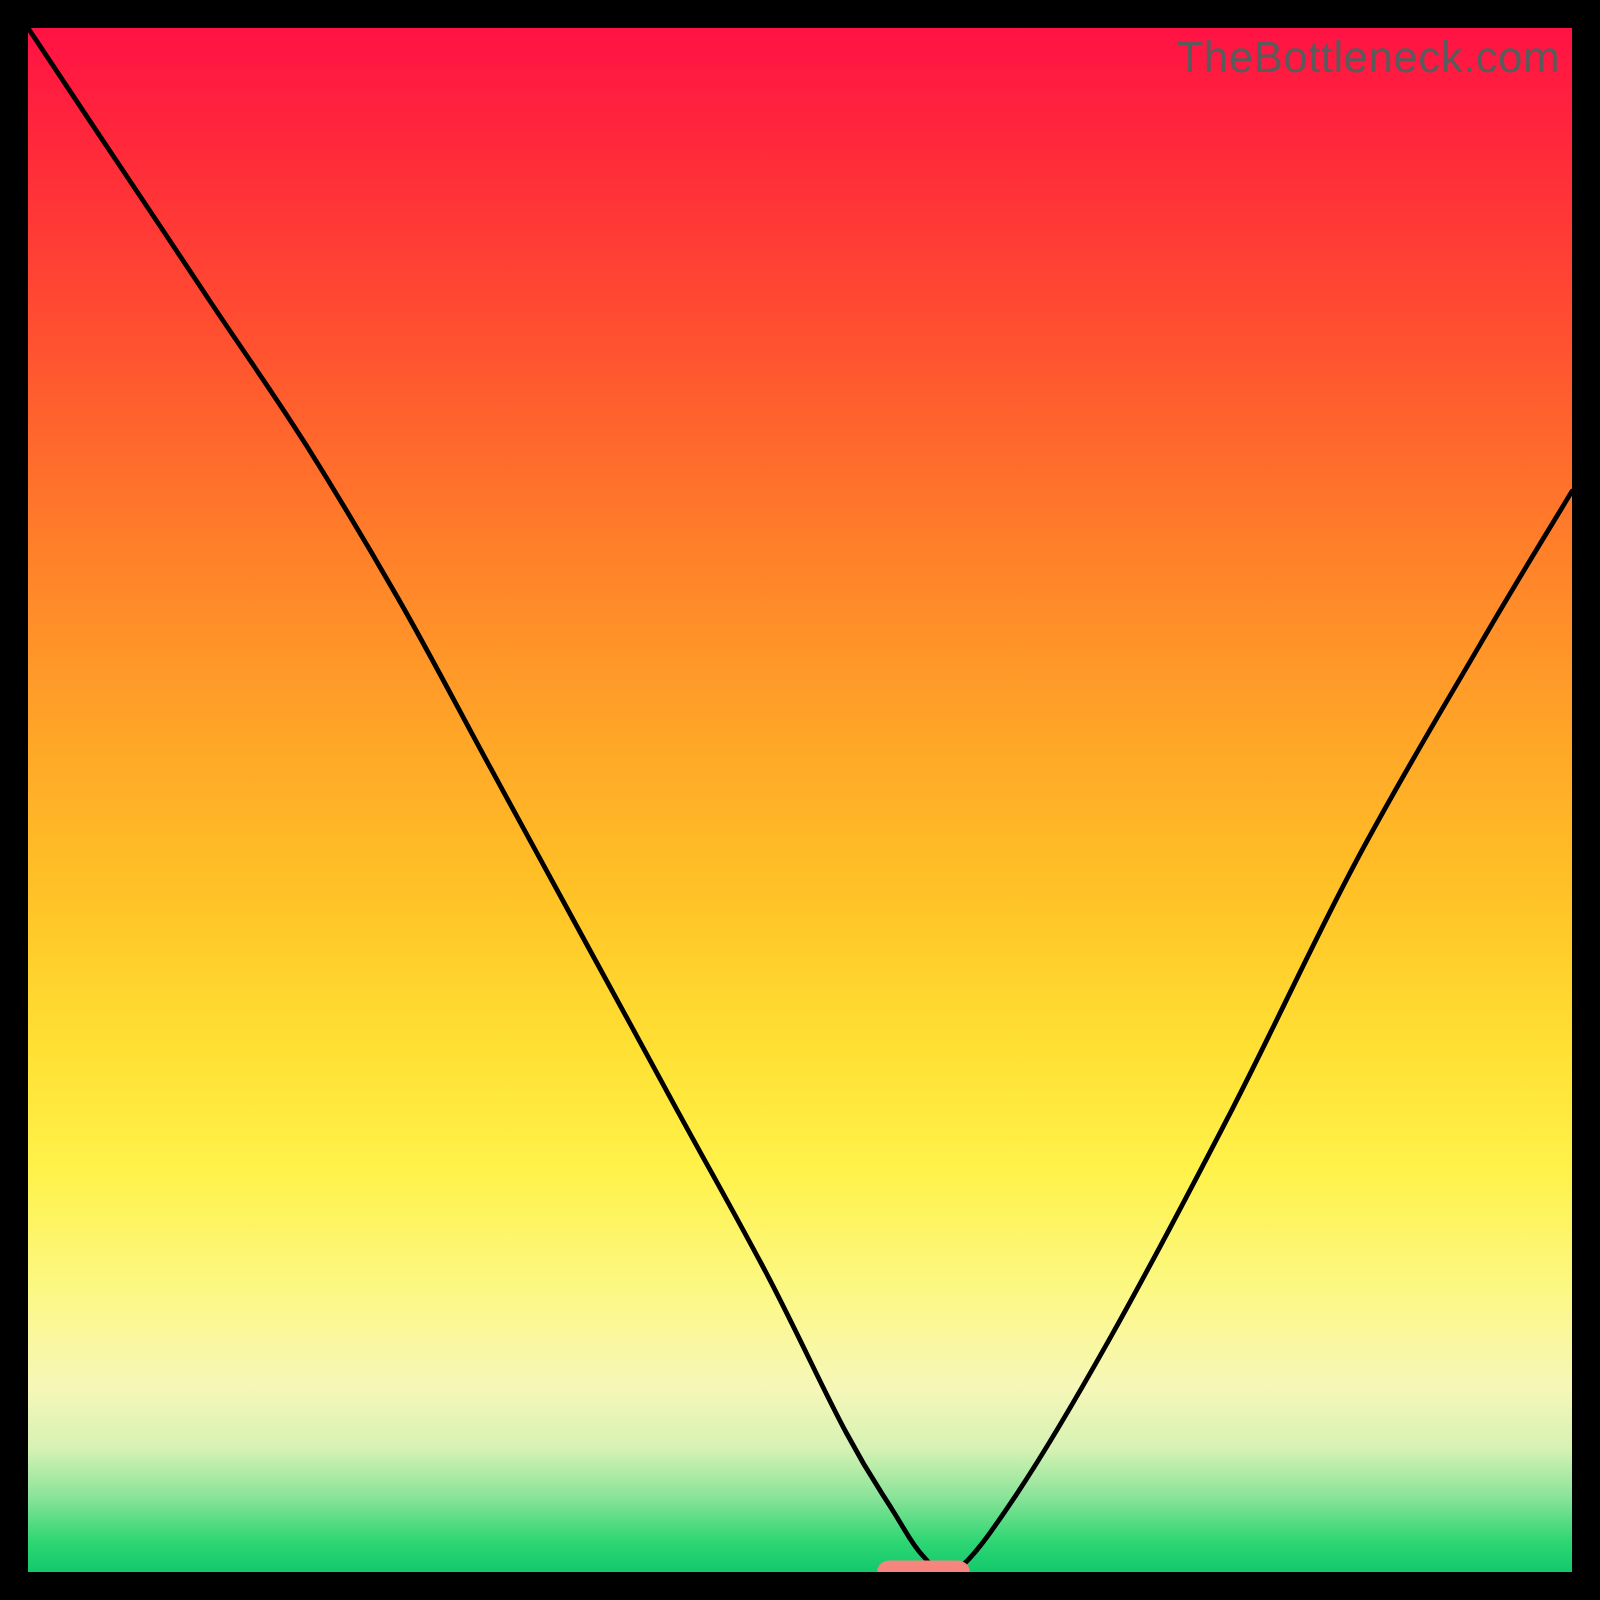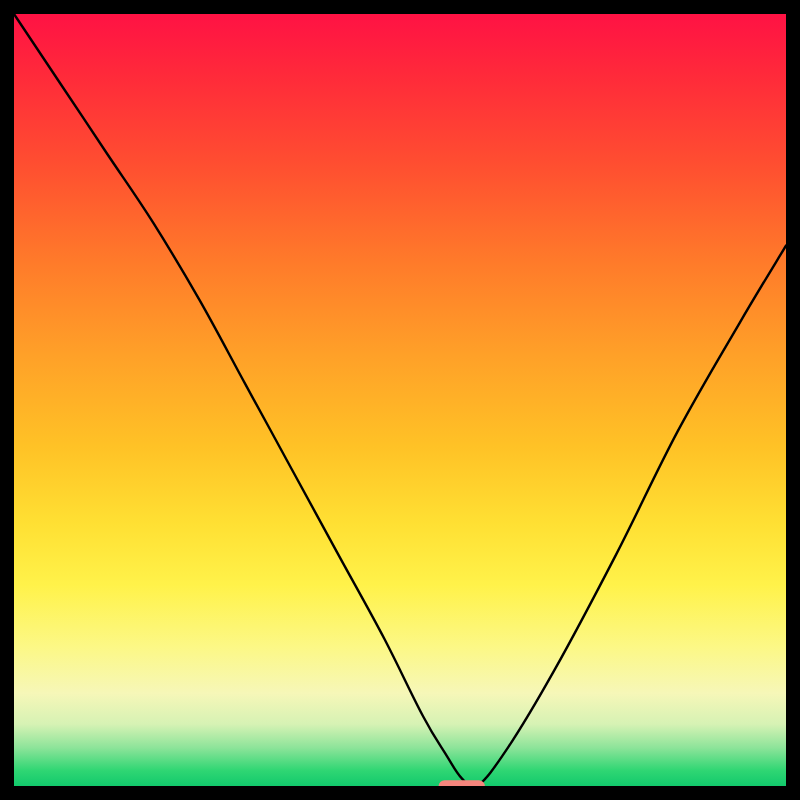--- a/index.html
+++ b/index.html
@@ -68,13 +68,14 @@
 <body>
 
 <div class="frame">
   <div class="plot-area"></div>
 
   <svg class="curve" viewBox="0 0 772 772" preserveAspectRatio="none">
     <path fill="none" stroke="#000000" stroke-width="2.4" stroke-linecap="round" d="M 0.0 0.0 C 8.3 12.5, 29.6 44.5, 46.3 69.5 C 63.0 94.5, 76.0 113.9, 92.6 139.0 C 109.3 164.0, 122.3 182.0, 139.0 208.4 C 155.6 234.8, 168.6 256.5, 185.3 285.6 C 202.0 314.8, 214.9 340.0, 231.6 370.6 C 248.3 401.1, 261.2 424.9, 277.9 455.5 C 294.6 486.1, 307.6 509.8, 324.2 540.4 C 340.9 571.0, 355.3 596.1, 370.6 625.3 C 385.8 654.5, 398.0 681.7, 409.2 702.5 C 420.3 723.4, 425.4 730.0, 432.3 741.1 C 439.3 752.2, 442.2 758.7, 447.8 764.3 C 453.3 769.8, 454.9 777.6, 463.2 772.0 C 471.5 766.4, 480.2 754.2, 494.1 733.4 C 508.0 712.6, 520.9 690.9, 540.4 656.2 C 559.9 621.5, 579.9 583.5, 602.2 540.4 C 624.4 497.3, 641.7 458.6, 663.9 416.9 C 686.2 375.2, 706.2 342.2, 725.7 308.8 C 745.1 275.4, 763.7 245.5, 772.0 231.6"></path>
     <rect rx="6" ry="6" fill="#f5857d" x="424.6" y="766.2" width="46.3" height="11.6"></rect>
   </svg>
 
+  <div class="watermark">TheBottleneck.com</div>
 </div>
 
 </body></html>

